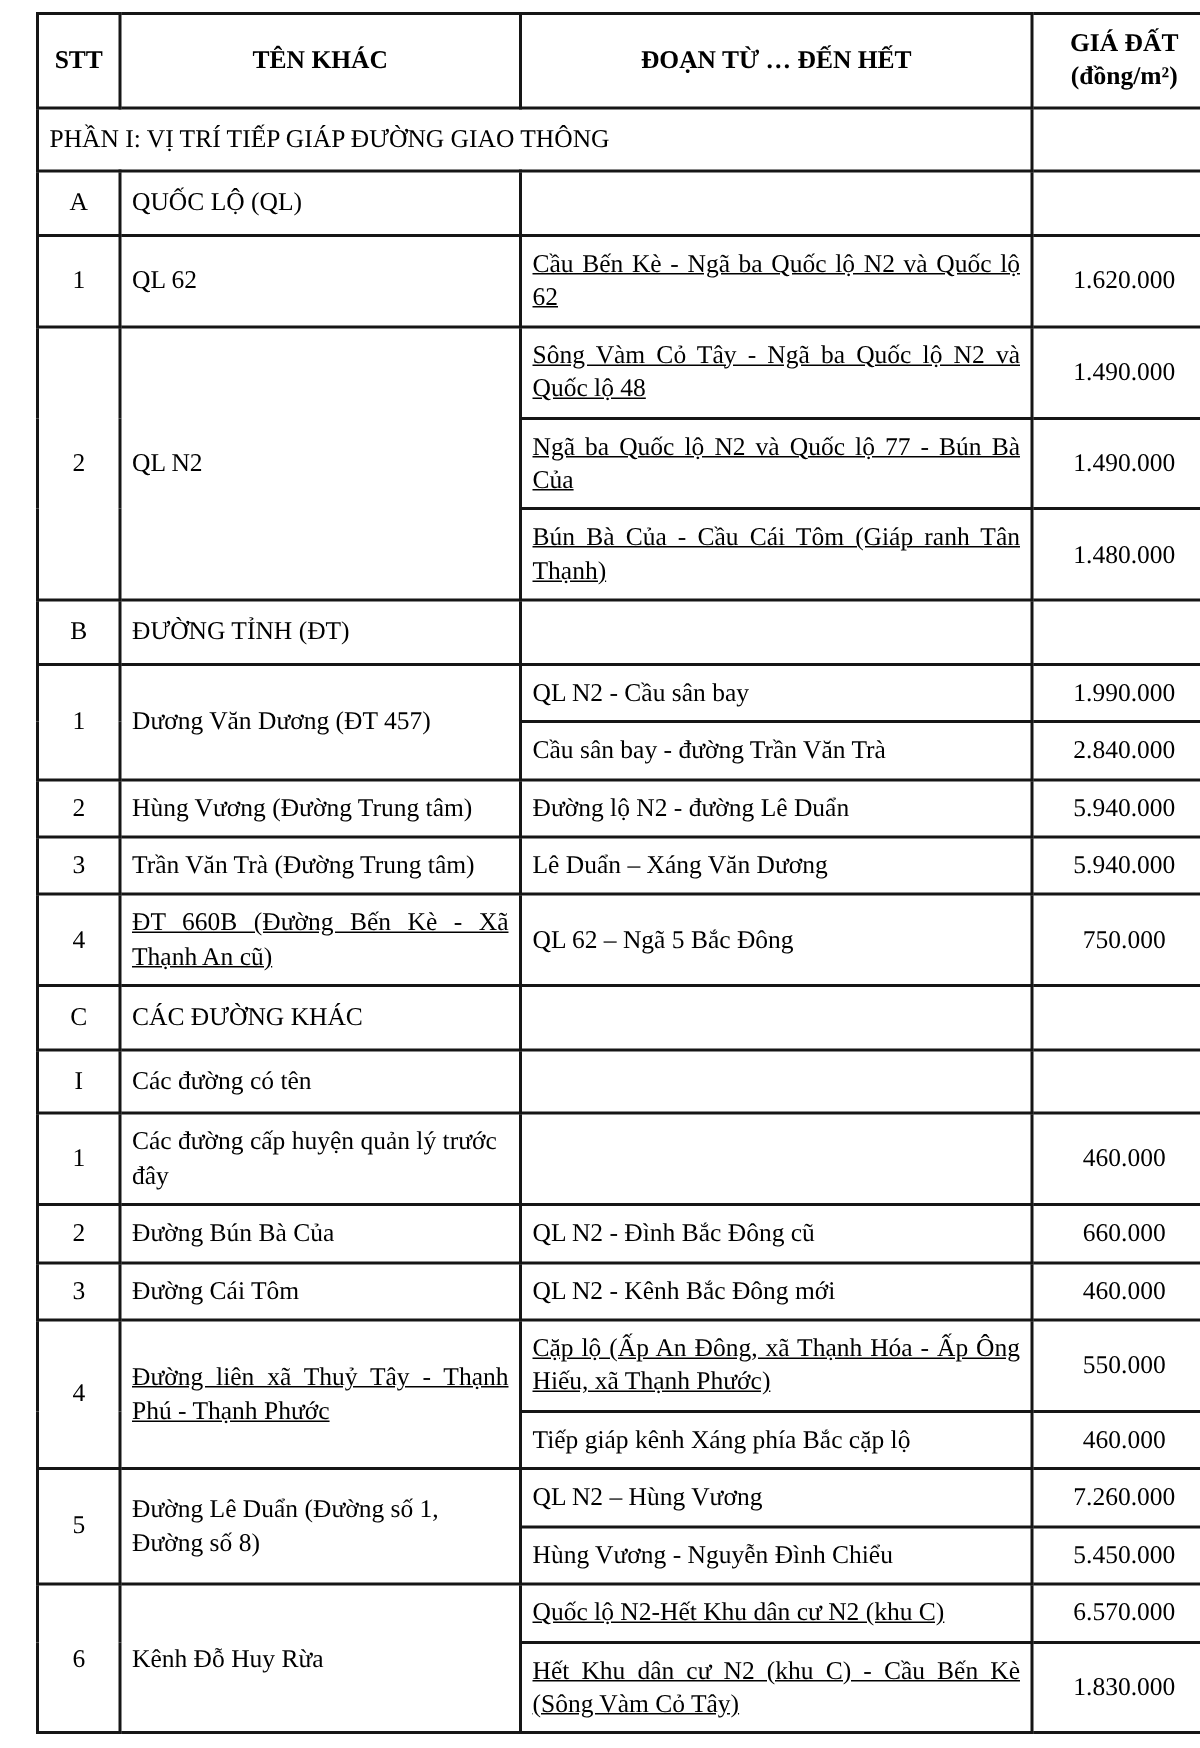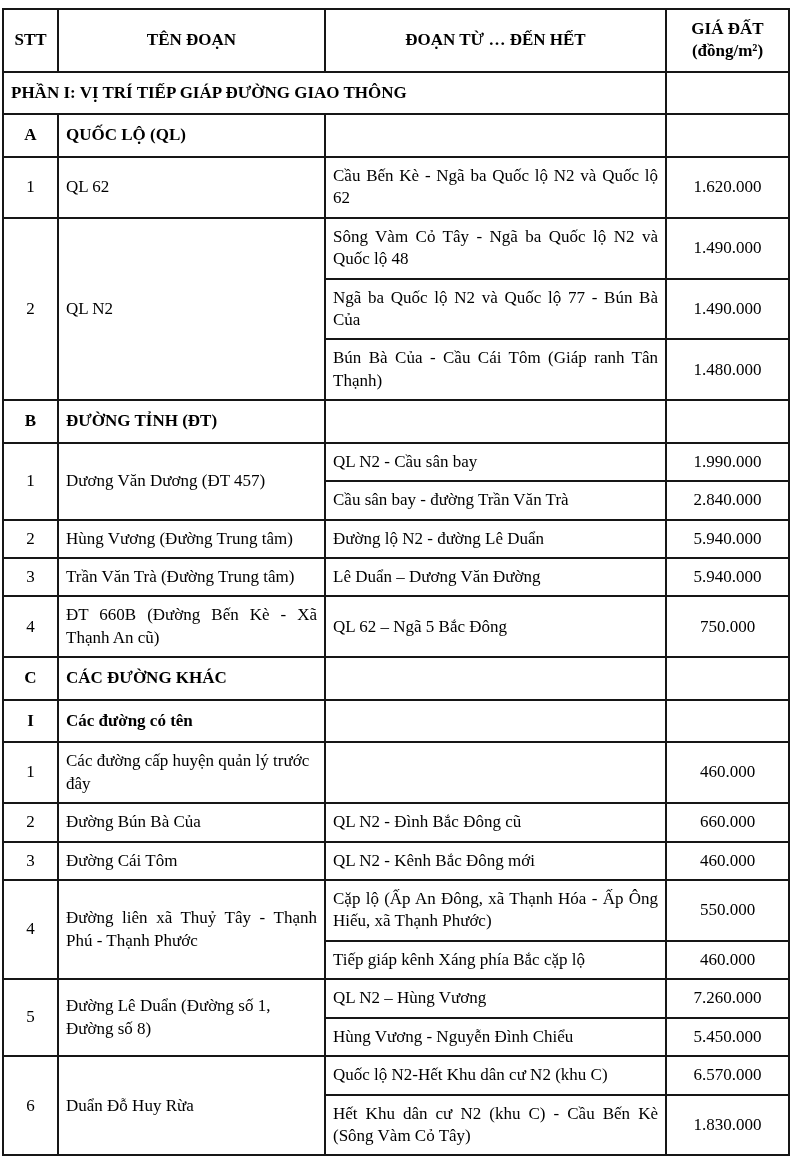--- a/index.html
+++ b/index.html
@@ -6,21 +6,21 @@
     margin: 0;
     padding: 0;
     background: #ffffff;
     color: #000000;
     font-family: "Liberation Serif", "DejaVu Serif", serif;
   }
   .page {
     width: 740px;
     min-height: 1165px;
     box-sizing: border-box;
-    padding: 8px 2px;
+    padding: 8px 24px;
     background: #ffffff;
   }
   table.price-table {
     border-collapse: collapse;
     table-layout: fixed;
     width: 786px;
   }
   col.c-stt  { width: 55px;  }
   col.c-ten  { width: 267px; }
   col.c-doan { width: 341px; }
@@ -35,43 +35,43 @@
     overflow: hidden;
     word-wrap: break-word;
   }
   .price-table th {
     font-weight: bold;
     text-align: center;
     padding: 8px 4px;
   }
   .price-table th .hdr-line { display: block; }
   tr.sec td { padding-top: 9px; padding-bottom: 9px; }
-  td.b   { font-weight: bold; }
+  td.b   { font-weight: normal; }
   td.left    { text-align: left; }
   td.center  { text-align: center; }
-  td.justify { text-align: justify; text-justify: inter-word; }
+  td.justify { text-align: justify; text-justify: inter-word; text-decoration: underline; }
 </style>
 </head>
 <body>
 
 <div class="page">
   <table class="price-table">
     <colgroup>
       <col class="c-stt">
         <col class="c-ten">
         <col class="c-doan">
         <col class="c-gia">
     </colgroup>
     <thead>
       <tr id="header-row">
           <th>
             <span class="hdr-line">STT</span>
           </th>
           <th>
-            <span class="hdr-line">TÊN ĐOẠN</span>
+            <span class="hdr-line">TÊN KHÁC</span>
           </th>
           <th>
             <span class="hdr-line">ĐOẠN TỪ … ĐẾN HẾT</span>
           </th>
           <th>
             <span class="hdr-line">GIÁ ĐẤT</span>
             <span class="hdr-line">(đồng/m²)</span>
           </th>
         </tr>
     </thead>
@@ -124,21 +124,21 @@
         </tr>
         <tr>
           <td class="center">2</td>
           <td class="left">Hùng Vương (Đường Trung tâm)</td>
           <td class="left">Đường lộ N2 - đường Lê Duẩn</td>
           <td class="center">5.940.000</td>
         </tr>
         <tr>
           <td class="center">3</td>
           <td class="left">Trần Văn Trà (Đường Trung tâm)</td>
-          <td class="left">Lê Duẩn – Dương Văn Đường</td>
+          <td class="left">Lê Duẩn – Xáng Văn Dương</td>
           <td class="center">5.940.000</td>
         </tr>
         <tr>
           <td class="center">4</td>
           <td class="justify">ĐT 660B (Đường Bến Kè - Xã Thạnh An cũ)</td>
           <td class="left">QL 62 – Ngã 5 Bắc Đông</td>
           <td class="center">750.000</td>
         </tr>
         <tr class="sec">
           <td class="b center">C</td>
@@ -185,21 +185,21 @@
           <td rowspan="2" class="left">Đường Lê Duẩn (Đường số 1, Đường số 8)</td>
           <td class="left">QL N2 – Hùng Vương</td>
           <td class="center">7.260.000</td>
         </tr>
         <tr>
           <td class="left">Hùng Vương - Nguyễn Đình Chiểu</td>
           <td class="center">5.450.000</td>
         </tr>
         <tr>
           <td rowspan="2" class="center">6</td>
-          <td rowspan="2" class="left">Duẩn Đỗ Huy Rừa</td>
+          <td rowspan="2" class="left">Kênh Đỗ Huy Rừa</td>
           <td class="justify">Quốc lộ N2-Hết Khu dân cư N2 (khu C)</td>
           <td class="center">6.570.000</td>
         </tr>
         <tr>
           <td class="justify">Hết Khu dân cư N2 (khu C) - Cầu Bến Kè (Sông Vàm Cỏ Tây)</td>
           <td class="center">1.830.000</td>
         </tr>
       </tbody>
   </table>
 </div>

